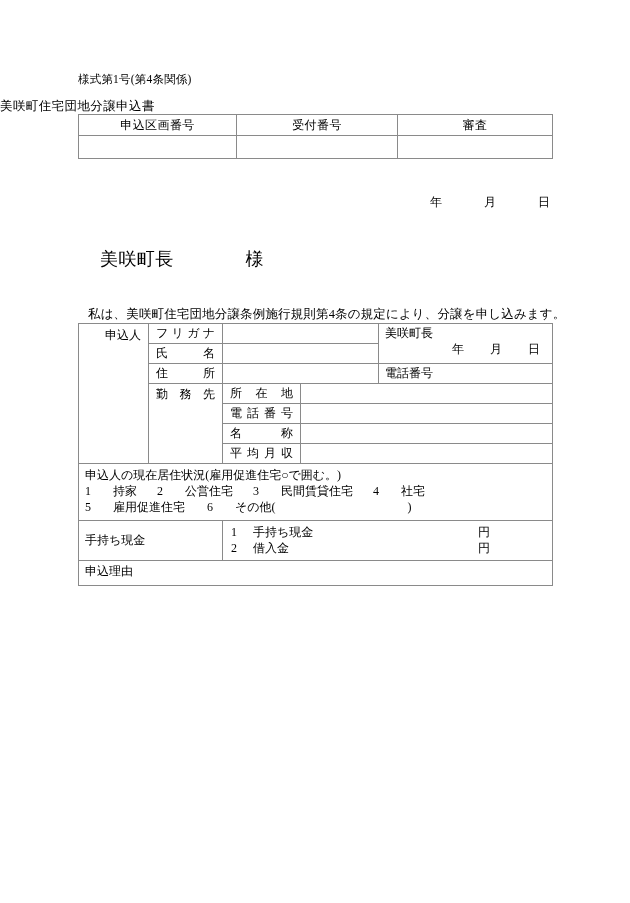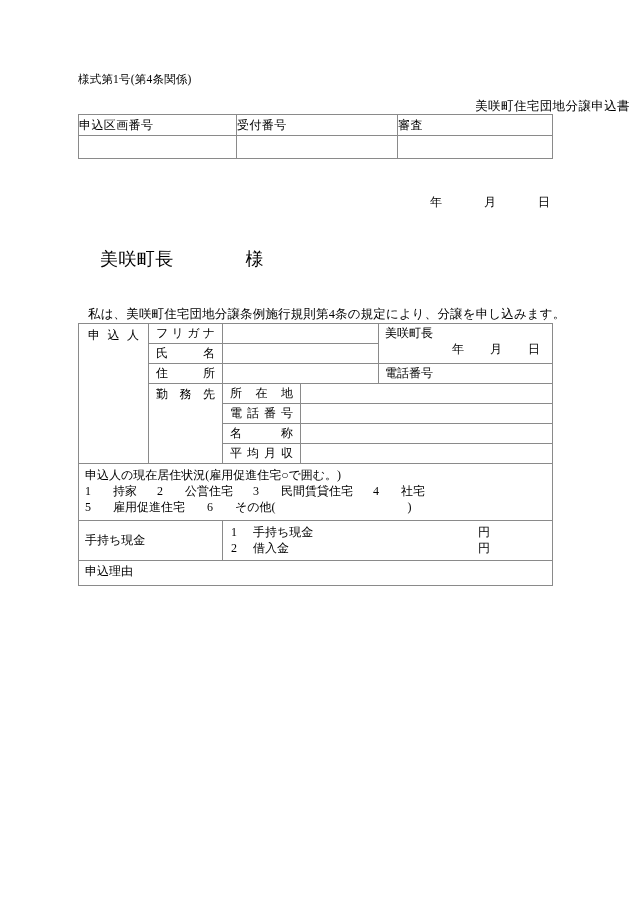--- a/index.html
+++ b/index.html
@@ -33,21 +33,21 @@
     font-size: 11.5px;
     letter-spacing: 0.2px;
     white-space: nowrap;
   }
 
   .doc-title {
     position: absolute;
     left: 0;
     top: 98px;
     width: 630px;
-    text-align: right;
+    text-align: left;
     font-size: 12.5px;
     letter-spacing: 0.4px;
   }
 
   .date-line {
     position: absolute;
     left: 430px;
     top: 194px;
     width: 120px;
     font-size: 12px;
@@ -94,20 +94,21 @@
   
   #receipt-table {
     left: 78px;
     top: 114px;
     width: 474px;
   }
   #receipt-table td {
     height: 20px;
   }
   #receipt-table td.hdr {
+    text-align: center;
     letter-spacing: 0.4px;
   }
   #receipt-table td.blank {
     height: 22px;
   }
 
   
   #application-table {
     left: 78px;
     top: 323px;
@@ -125,21 +126,21 @@
     letter-spacing: 0;
     white-space: nowrap;
   }
   .lbl-left {
     padding-left: 6px !important;
     white-space: nowrap;
   }
   .applicant-head {
     text-align: justify;
     text-align-last: justify;
-    padding: 0 9px !important;
+    padding: 0 26px !important;
     vertical-align: top !important;
     padding-top: 3px !important;
     white-space: nowrap;
   }
 
   
   .birth-cell {
     padding: 2px 8px 2px 6px !important;
     vertical-align: top !important;
   }

